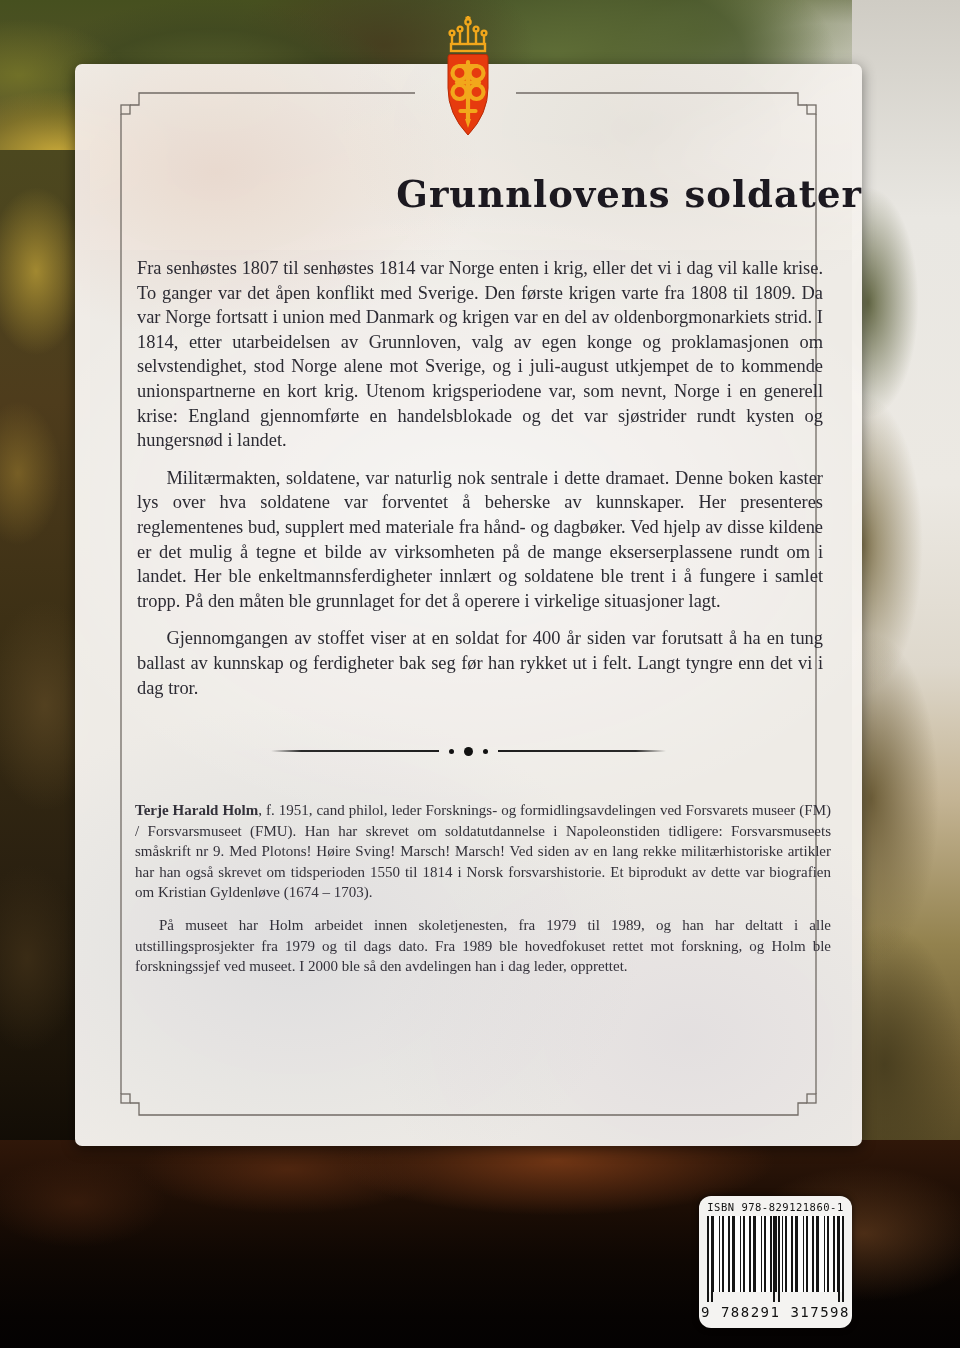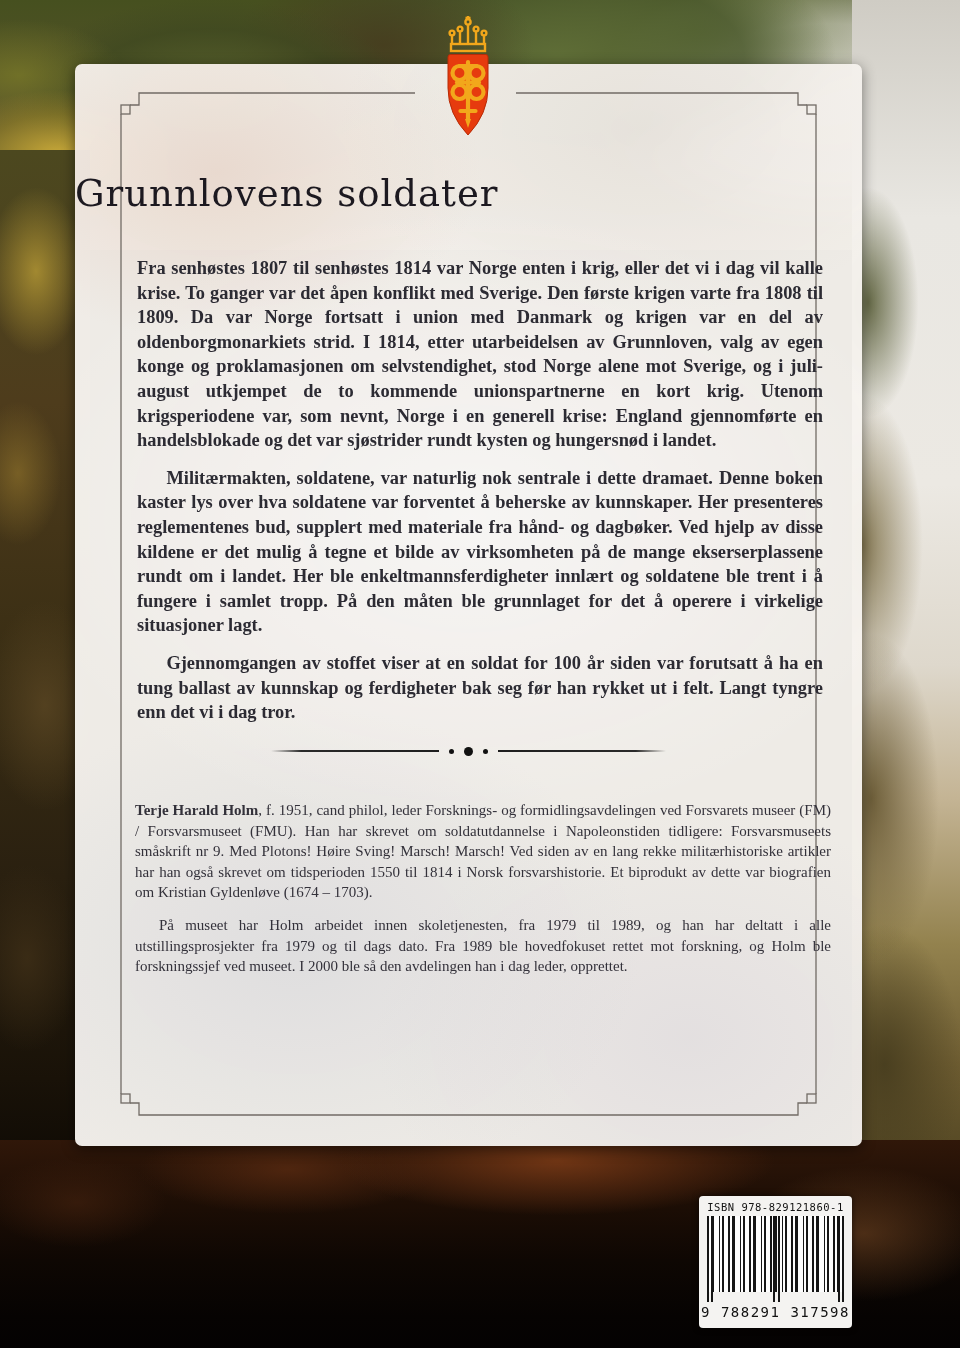--- a/index.html
+++ b/index.html
@@ -46,27 +46,27 @@
     background-color:rgba(247,244,239,.96);
     background-image:
       radial-gradient(ellipse 380px 240px at 18% 10%, rgba(216,172,150,.30), transparent 70%),
       radial-gradient(ellipse 420px 260px at 72% 6%, rgba(205,196,188,.28), transparent 72%),
       radial-gradient(ellipse 620px 420px at 50% 42%, rgba(255,255,255,.55), transparent 75%),
       radial-gradient(ellipse 480px 340px at 28% 82%, rgba(186,194,206,.30), transparent 72%),
       radial-gradient(ellipse 420px 300px at 78% 90%, rgba(198,196,208,.28), transparent 75%);
     box-shadow:0 3px 14px rgba(0,0,0,.45);}
   .frame{position:absolute;left:0;top:0;}
 
-  .title{position:absolute;left:0;right:0;top:108px;margin:0;text-align:left;
-    font-family:"DejaVu Serif", serif;font-weight:400;font-size:37px;
+  .title{position:absolute;left:0;right:0;top:108px;margin:0;text-align:right;
+    font-family:"DejaVu Serif", serif;font-weight:700;font-size:37px;
     letter-spacing:1px;color:#1c1920;}
 
   .intro{position:absolute;left:62px;top:192px;width:686px;
     font-size:18.4px;line-height:24.6px;color:#2c2b33;text-align:justify;}
-  .intro p{margin:0 0 13px 0;font-weight:bold;}
+  .intro p{margin:0 0 13px 0;}
   .bio{position:absolute;left:60px;top:736px;width:696px;
     font-size:15px;line-height:20.6px;color:#33313a;text-align:justify;}
   .bio p{margin:0 0 12px 0;}
   .ind{text-indent:1.6em;}
   .b{font-weight:700;}
   .i{}
 
   .divider{position:absolute;left:0;right:0;top:680px;height:14px;
     display:flex;align-items:center;justify-content:center;gap:10px;}
   .dline{height:2px;width:168px;}
@@ -74,21 +74,21 @@
   .dline.r{background:linear-gradient(270deg,transparent,#2a2a2a 18%,#1e1e1e);}
   .dot{background:#111;border-radius:50%;display:inline-block;}
   .dot.s{width:5px;height:5px;}
   .dot.b{width:9px;height:9px;}
 
   
   .crest{position:absolute;left:421px;top:12px;width:94px;height:128px;}
 
   
   .barcode{position:absolute;left:699px;top:1196px;width:153px;height:132px;
-    background:#f4f3f1;border-radius:4px;box-shadow:0 0 6px rgba(0,0,0,.6);
+    background:#f4f3f1;border-radius:12px;box-shadow:0 0 6px rgba(0,0,0,.6);
     display:flex;flex-direction:column;align-items:center;
     font-family:"DejaVu Sans Mono", monospace;color:#111;}
   .isbn-label{font-size:10.5px;letter-spacing:.5px;margin-top:5px;white-space:nowrap;}
   .bars{position:relative;width:137px;height:76px;margin-top:3px;
     background:repeating-linear-gradient(90deg,
       #151515 0 2px, #fdfdfd 2px 4px,
       #151515 4px 7px, #fdfdfd 7px 12px,
       #151515 12px 13px, #fdfdfd 13px 15px,
       #151515 15px 17px, #fdfdfd 17px 21px);}
   .guard{position:absolute;top:0;width:2px;height:86px;background:#151515;}
@@ -121,21 +121,21 @@
         <rect x="732" y="1030" width="9" height="9"></rect>
         <path d="M55 1039 H64 V1051 H723 V1039 H732"></path>
       </g>
     </svg>
 
     <h1 class="title">Grunnlovens soldater</h1>
 
     <div class="intro">
       <p>Fra senhøstes 1807 til senhøstes 1814 var Norge enten i krig, eller det vi i dag vil kalle krise. To ganger var det åpen konflikt med Sverige. Den første krigen varte fra 1808 til 1809. Da var Norge fortsatt i union med Danmark og krigen var en del av oldenborgmonarkiets strid. I 1814, etter utarbeidelsen av Grunnloven, valg av egen konge og proklamasjonen om selvstendighet, stod Norge alene mot Sverige, og i juli-august utkjempet de to kommende unionspartnerne en kort krig. Utenom krigsperiodene var, som nevnt, Norge i en generell krise: England gjennomførte en handelsblokade og det var sjøstrider rundt kysten og hungersnød i landet.</p>
       <p class="ind">Militærmakten, soldatene, var naturlig nok sentrale i dette dramaet. Denne boken kaster lys over hva soldatene var forventet å beherske av kunnskaper. Her presenteres reglementenes bud, supplert med materiale fra hånd- og dagbøker. Ved hjelp av disse kildene er det mulig å tegne et bilde av virksomheten på de mange ekserserplassene rundt om i landet. Her ble enkeltmannsferdigheter innlært og soldatene ble trent i å fungere i samlet tropp. På den måten ble grunnlaget for det å operere i virkelige situasjoner lagt.</p>
-      <p class="ind">Gjennomgangen av stoffet viser at en soldat for 100 år siden var forutsatt å ha en tung ballast av kunnskap og ferdigheter bak seg før han rykket ut i felt. Langt tyngre enn det vi i dag tror.</p>
+      <p class="ind">Gjennomgangen av stoffet viser at en soldat for 400 år siden var forutsatt å ha en tung ballast av kunnskap og ferdigheter bak seg før han rykket ut i felt. Langt tyngre enn det vi i dag tror.</p>
     </div>
 
     <div class="divider">
       <span class="dline l"></span>
       <span class="dot s"></span>
       <span class="dot b"></span>
       <span class="dot s"></span>
       <span class="dline r"></span>
     </div>
 

